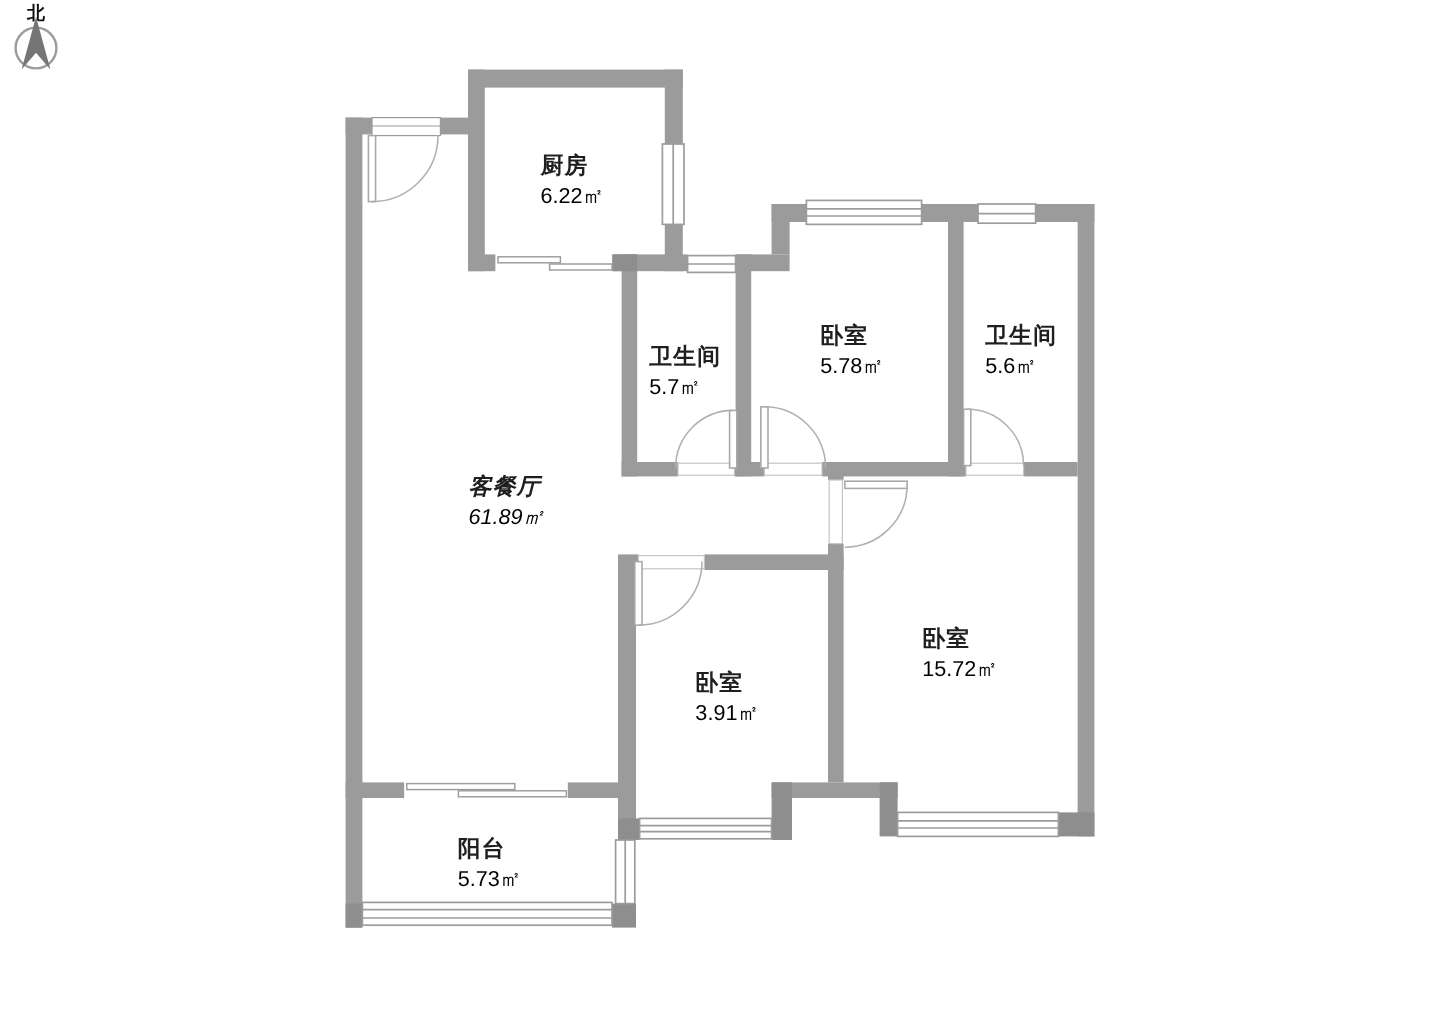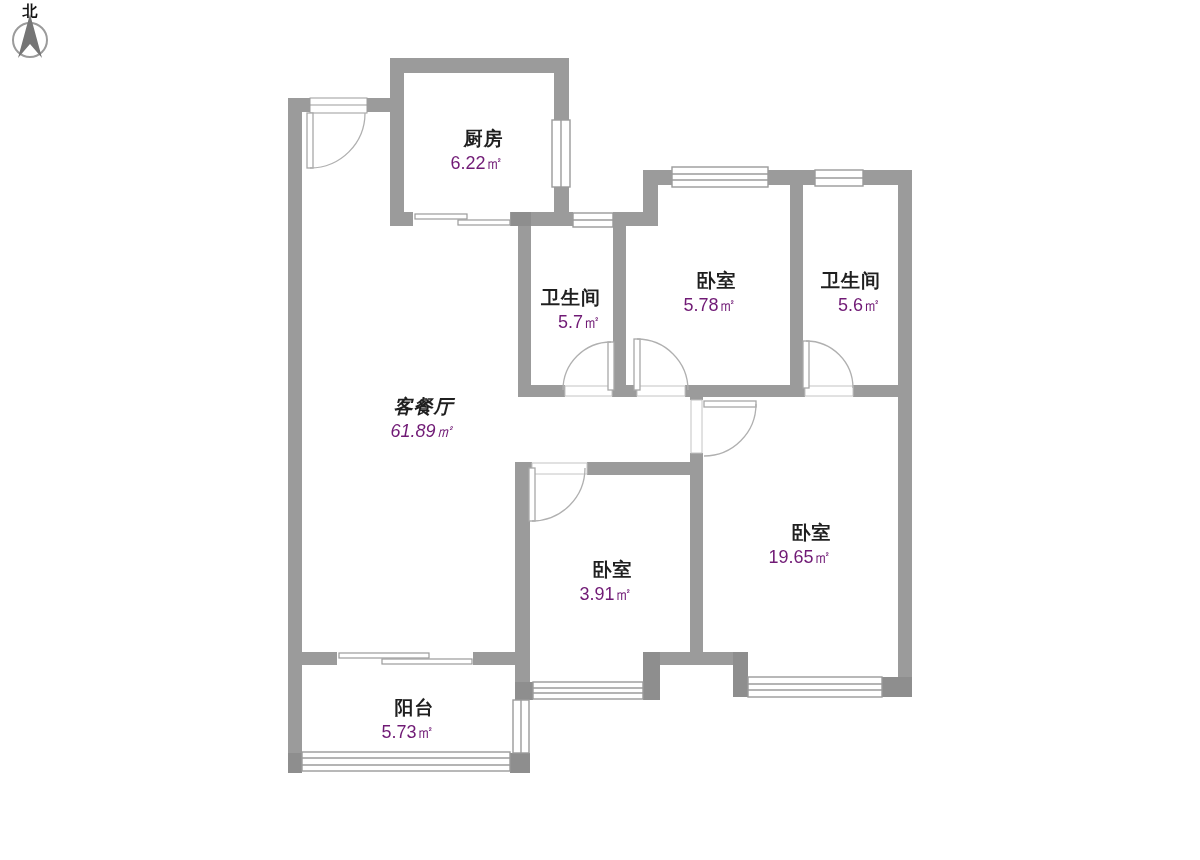--- a/index.html
+++ b/index.html
@@ -7,37 +7,37 @@
     position:relative;
     width:1200px;height:860px;
     background:#ffffff;
     overflow:hidden;
     font-family:"Liberation Sans","DejaVu Sans",sans-serif;
   }
   .plan-svg{position:absolute;left:0;top:0;}
   .room-label{
     position:absolute;
     transform:translateX(-50%);
-    text-align:right;
+    text-align:left;
     white-space:nowrap;
     pointer-events:none;
   }
   .room-name{
     display:block;
     font-size:19px;
     font-weight:700;
     color:#1f1f1f;
     line-height:25px;
     letter-spacing:1px;
   }
   .room-area{
     display:block;
     font-size:18px;
     font-weight:500;
-    color:#701a75;
+    color:#000000;
     line-height:25px;
   }
   .compass-label{
     position:absolute;
     left:30px;top:2px;
     transform:translateX(-50%);
     font-size:15px;
     font-weight:700;
     color:#111111;
   }
@@ -201,21 +201,21 @@
   <div class="room-label" style="left:851px;top:268px;">
     <span class="room-name">卫生间</span>
     <span class="room-area">5.6㎡</span>
   </div>
   <div class="room-label" style="left:422px;top:394px;font-style:italic;">
     <span class="room-name">客餐厅</span>
     <span class="room-area">61.89㎡</span>
   </div>
   <div class="room-label" style="left:800px;top:520px;">
     <span class="room-name">卧室</span>
-    <span class="room-area">19.65㎡</span>
+    <span class="room-area">15.72㎡</span>
   </div>
   <div class="room-label" style="left:606px;top:557px;">
     <span class="room-name">卧室</span>
     <span class="room-area">3.91㎡</span>
   </div>
   <div class="room-label" style="left:408px;top:695px;">
     <span class="room-name">阳台</span>
     <span class="room-area">5.73㎡</span>
   </div>
 

